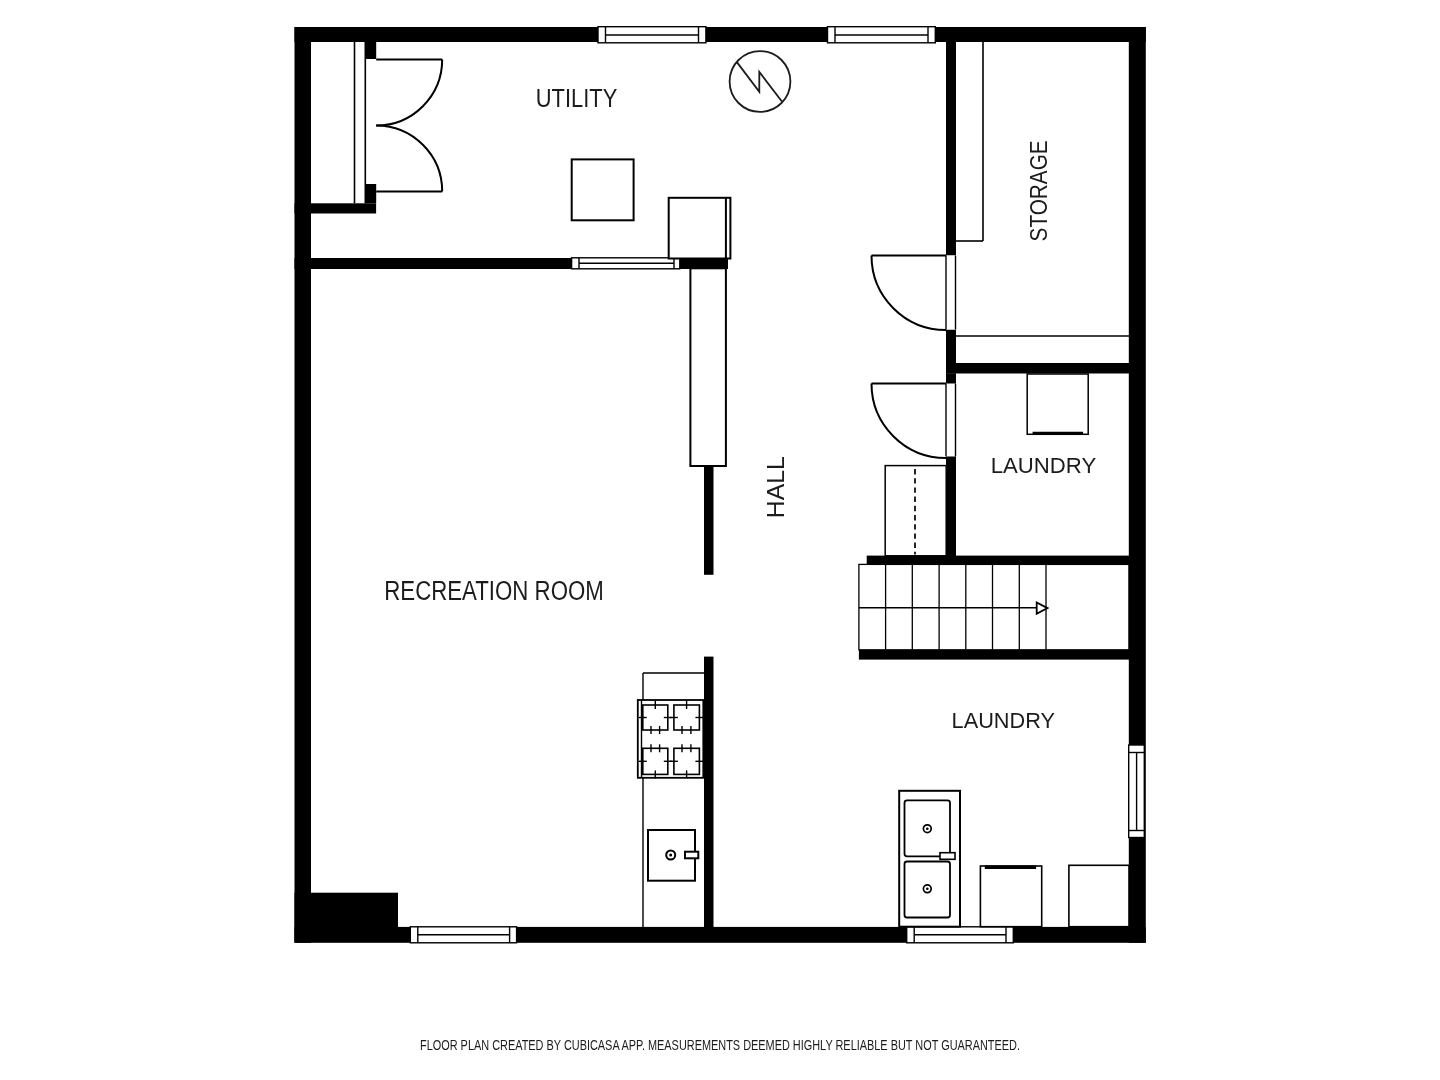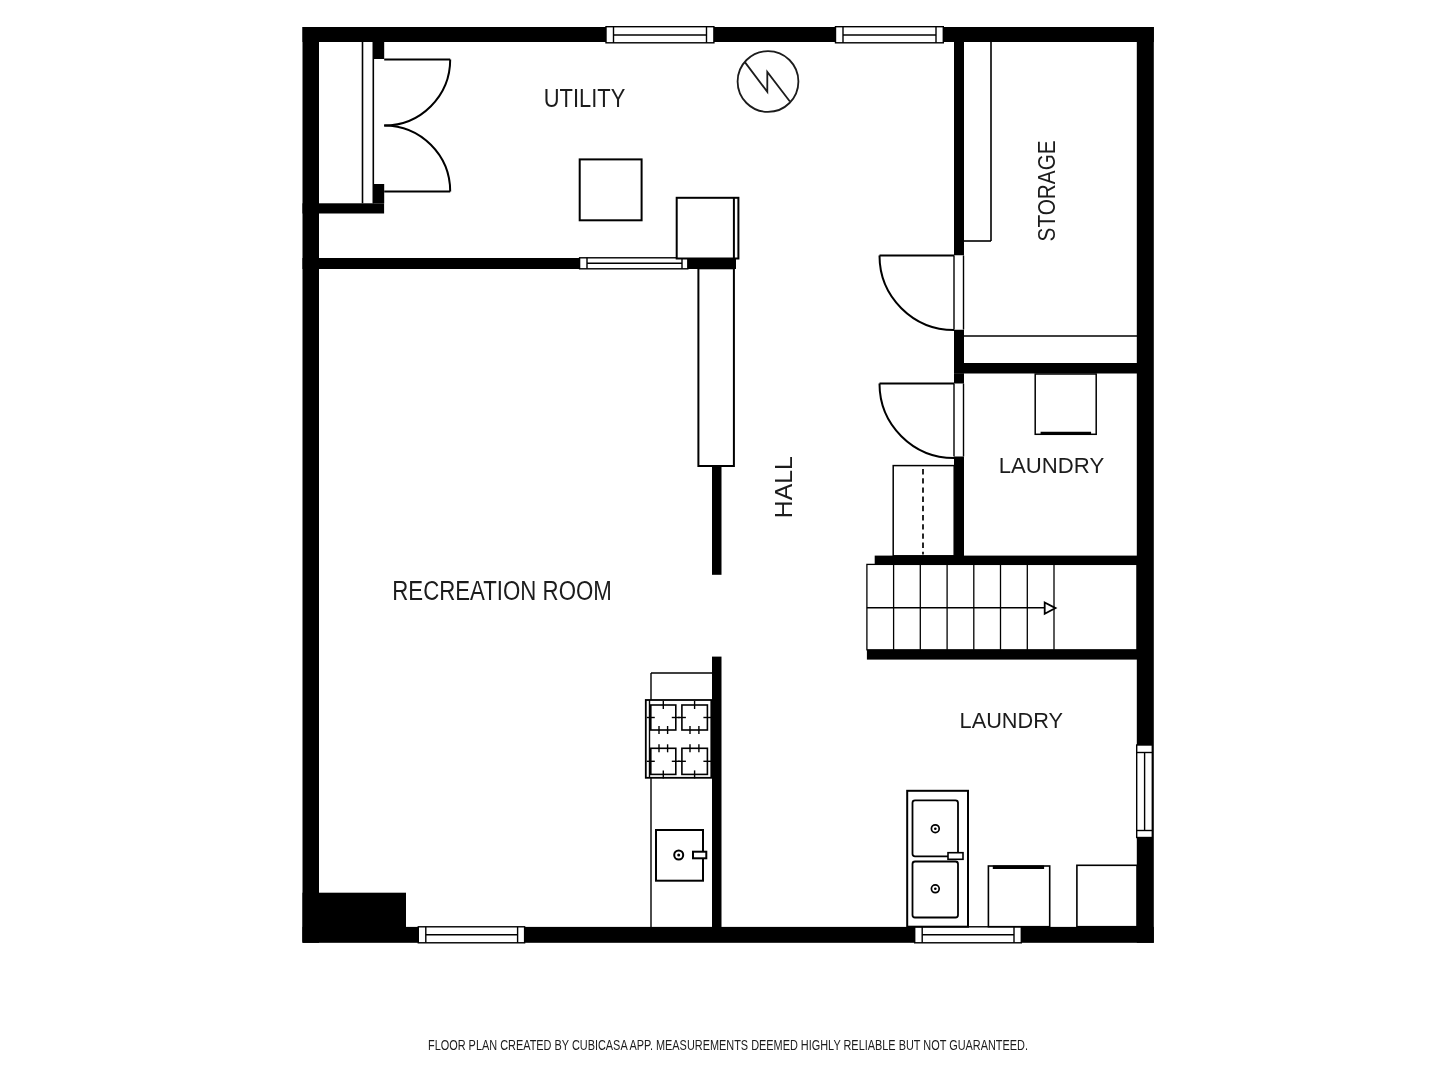--- a/index.html
+++ b/index.html
@@ -1,16 +1,16 @@
 <!DOCTYPE html>
 <html><head>
 <meta charset="utf-8">
 <style>
   html,body{margin:0;padding:0;background:#ffffff;}
-  .page{width:1154px;height:1080px;position:relative;background:#ffffff;font-family:"Liberation Sans", sans-serif;margin-left:8px;}
+  .page{width:1154px;height:1080px;position:relative;background:#ffffff;font-family:"Liberation Sans", sans-serif;}
   svg{position:absolute;top:0;left:0;}
   text{fill:#1c1c1c;font-family:"Liberation Sans", sans-serif;}
 </style>
 </head>
 <body>
 <div class="page">
 <svg width="1440" height="1080" viewBox="0 0 1440 1080">
 
 <rect x="294.5" y="27" width="851.3" height="15" fill="#000"></rect>
 

